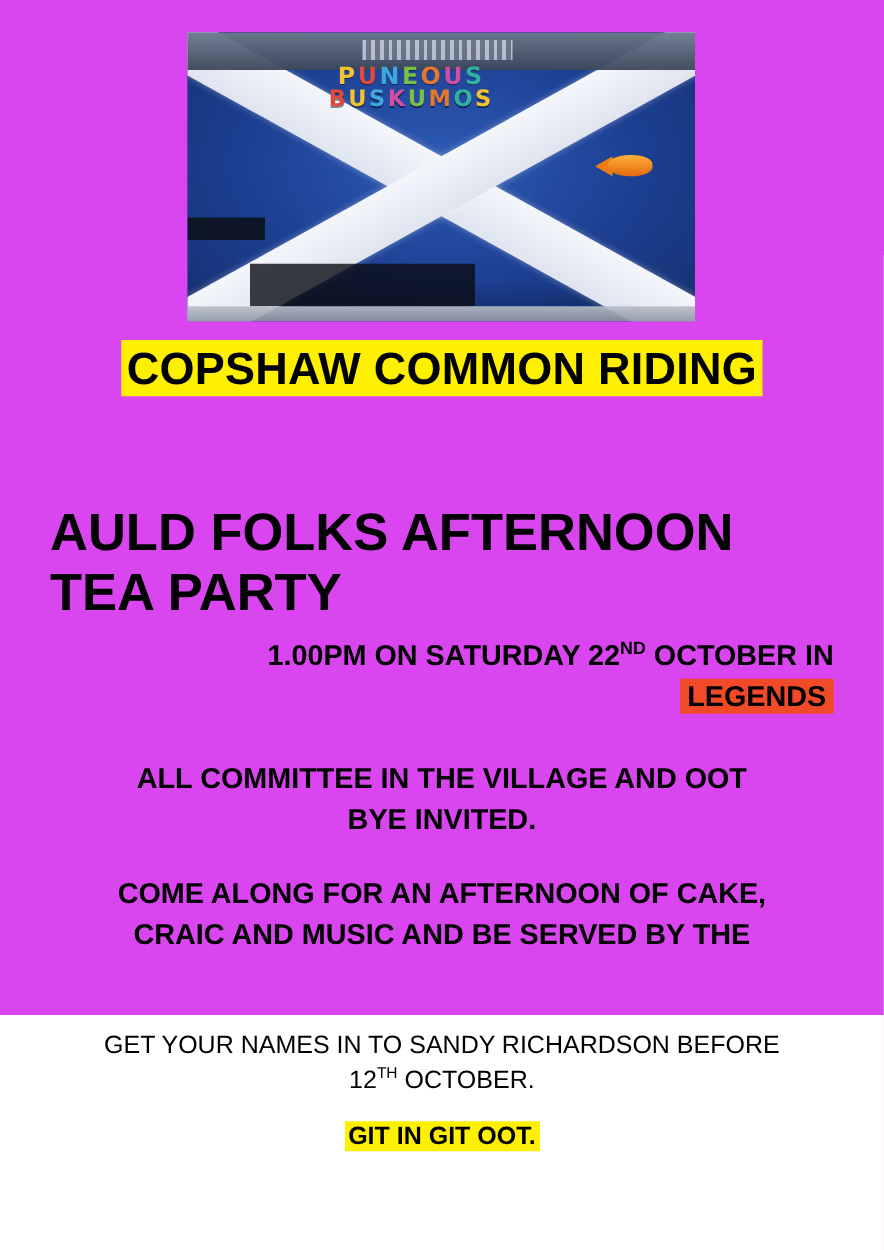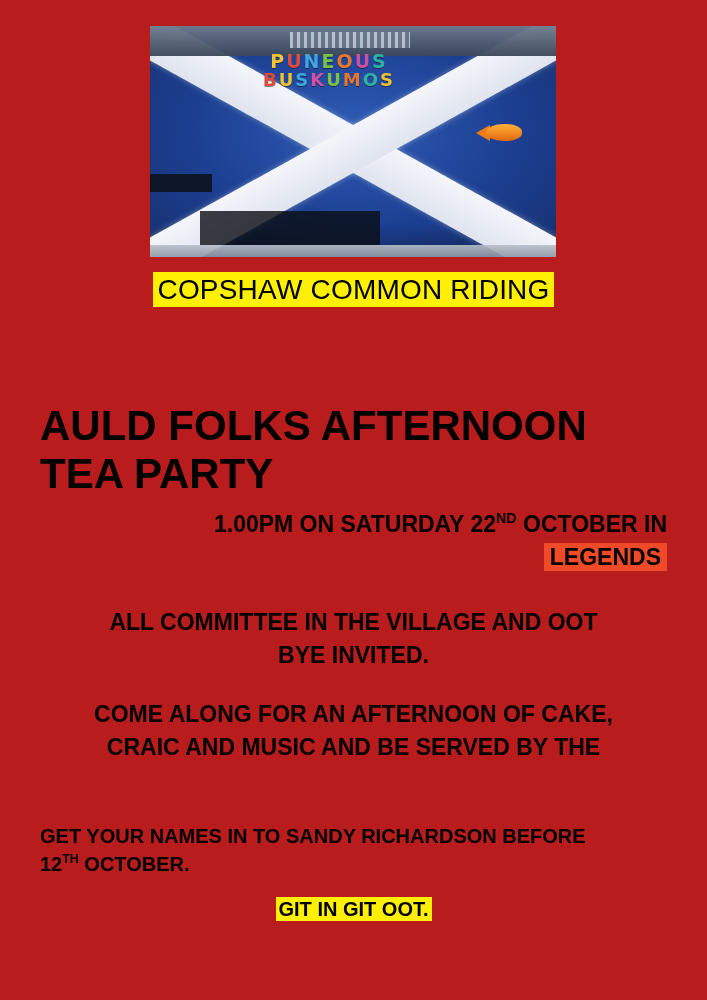--- a/index.html
+++ b/index.html
@@ -9,23 +9,23 @@
   }
   body {
     width: 707px;
     height: 1000px;
     font-family: "Liberation Sans", sans-serif;
     color: #000000;
     overflow: hidden;
   }
   .poster {
     width: 707px;
-    height: 1000px;
+    height: 812px;
     position: relative;
-    background: #b91c1c;
+    background: #d946ef;
     box-sizing: border-box;
   }
 
   
   .photo-wrap {
     position: absolute;
     left: 150px;
     top: 26px;
     width: 406px;
     height: 231px;
@@ -159,22 +159,22 @@
   .title-band {
     position: absolute;
     left: 48px;
     top: 272px;
     width: 611px;
     text-align: center;
   }
   .title-band .hl {
     display: inline;
     background: #ffef00;
-    font-size: 28px;
-    font-weight: normal;
+    font-size: 36px;
+    font-weight: bold;
     letter-spacing: 0.2px;
     line-height: 1.25;
     padding: 2px 4px;
     box-decoration-break: clone;
     -webkit-box-decoration-break: clone;
   }
 
   .headline {
     position: absolute;
     left: 40px;
@@ -218,22 +218,23 @@
     line-height: 1.42;
   }
   .para-invited { top: 606px; }
   .para-come    { top: 698px; }
 
   .names {
     position: absolute;
     left: 40px;
     top: 822px;
     width: 627px;
+    text-align: center;
     font-size: 20px;
-    font-weight: bold;
+    font-weight: normal;
     line-height: 1.42;
   }
 
   .closing {
     position: absolute;
     left: 40px;
     top: 898px;
     width: 627px;
     text-align: center;
   }

